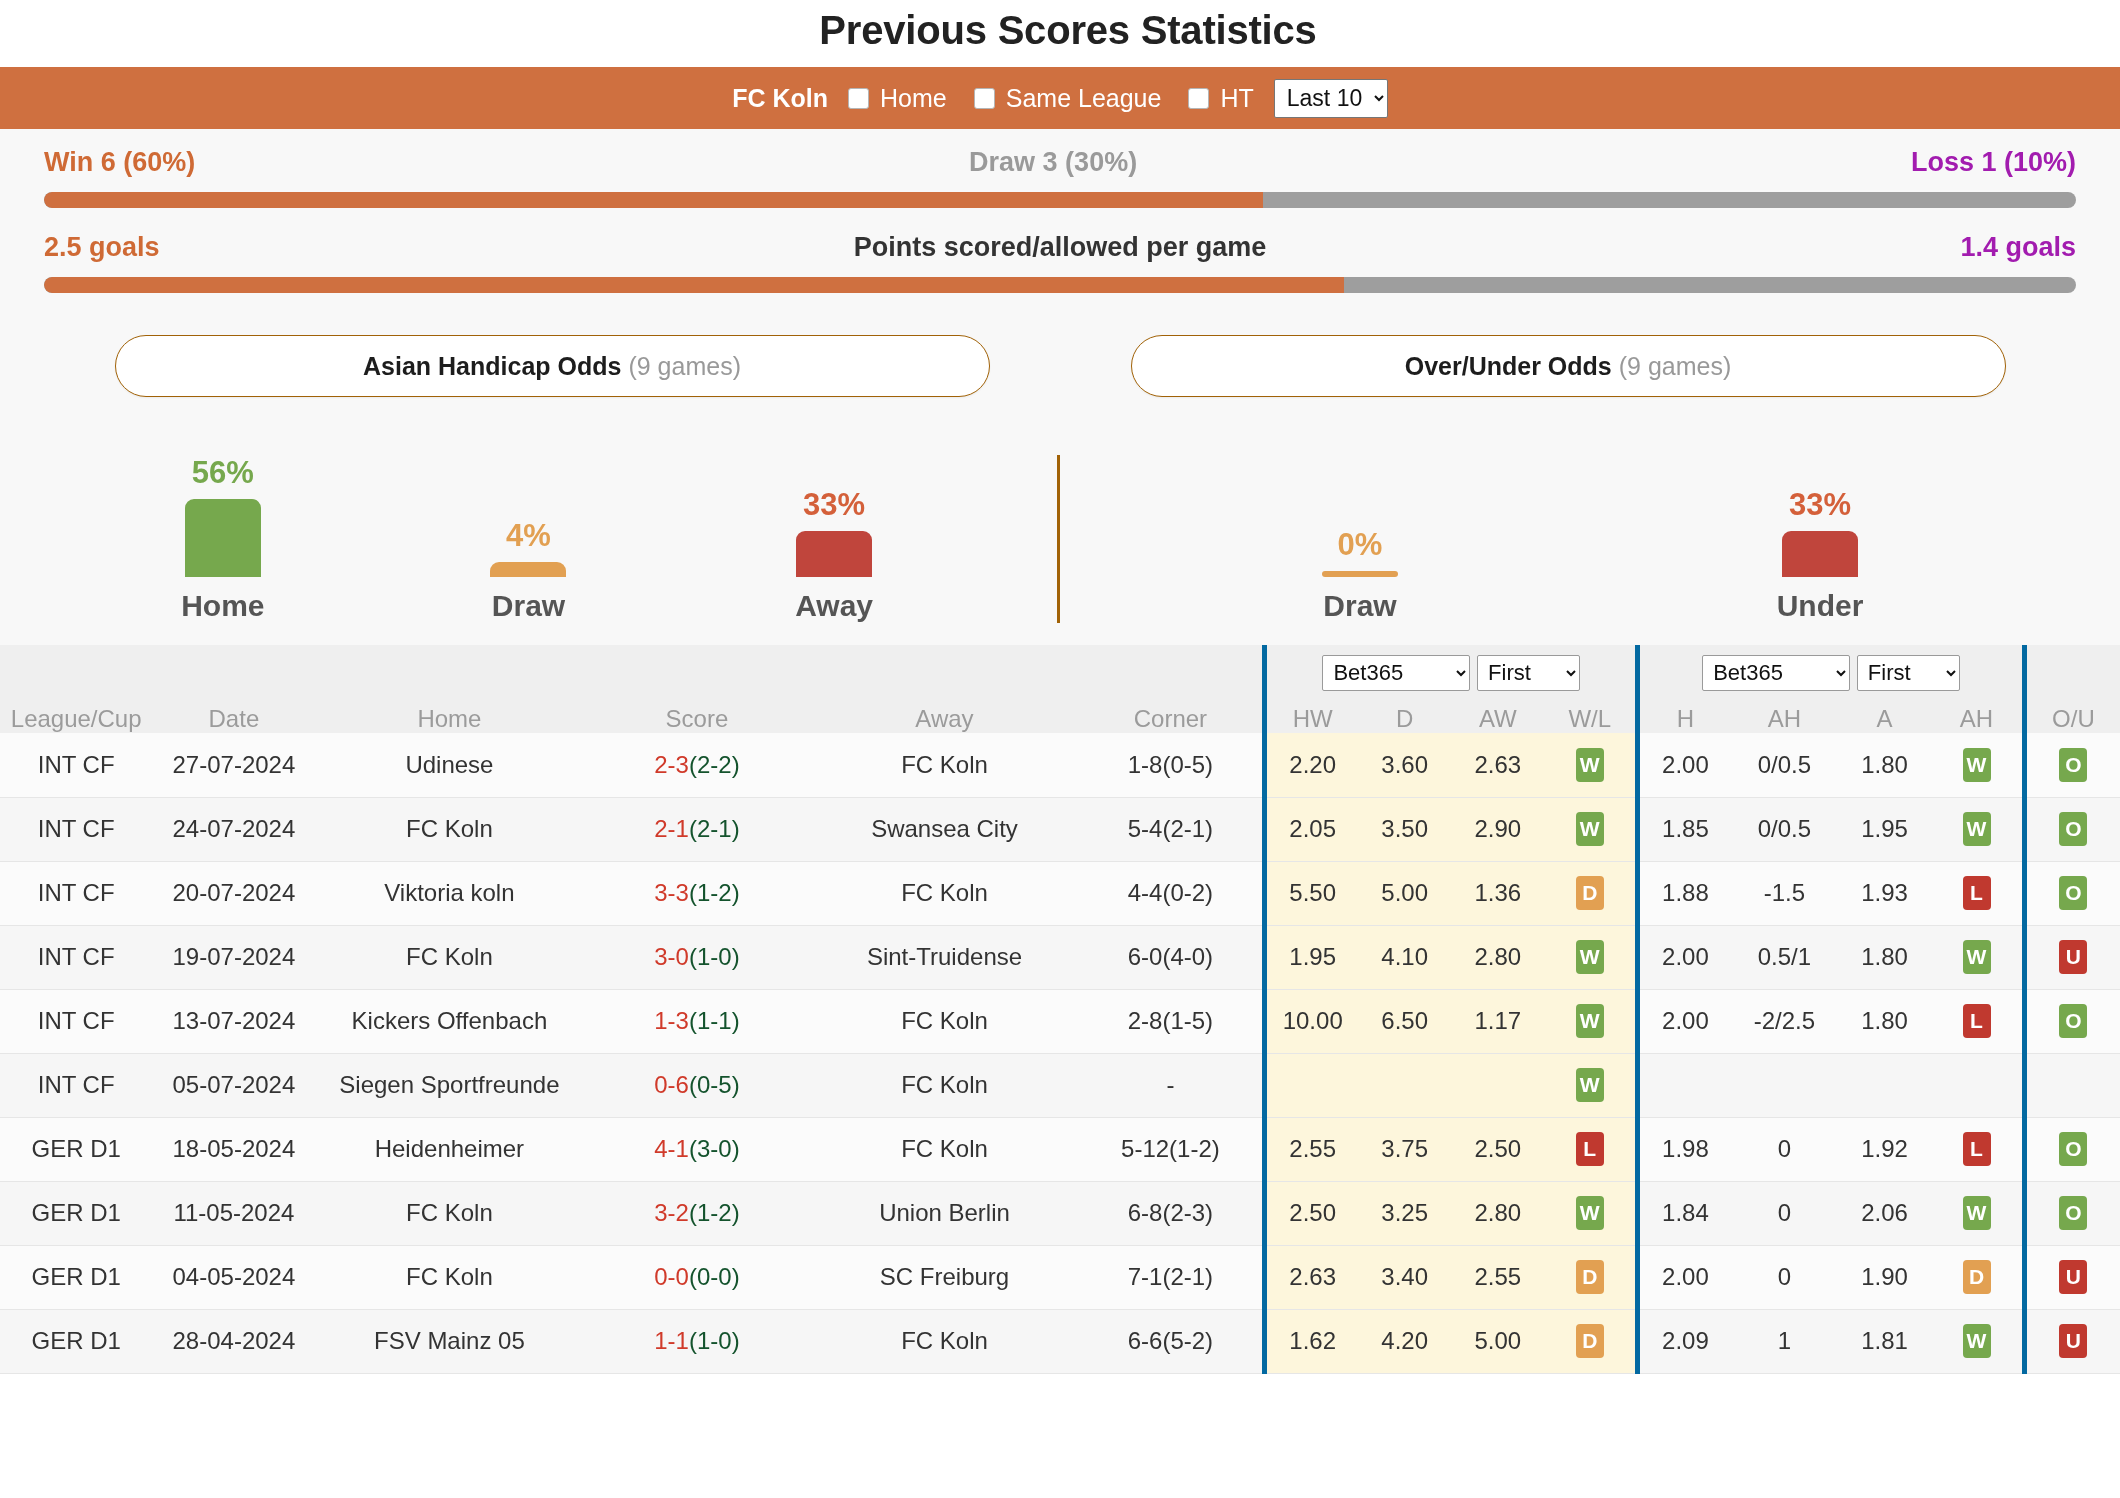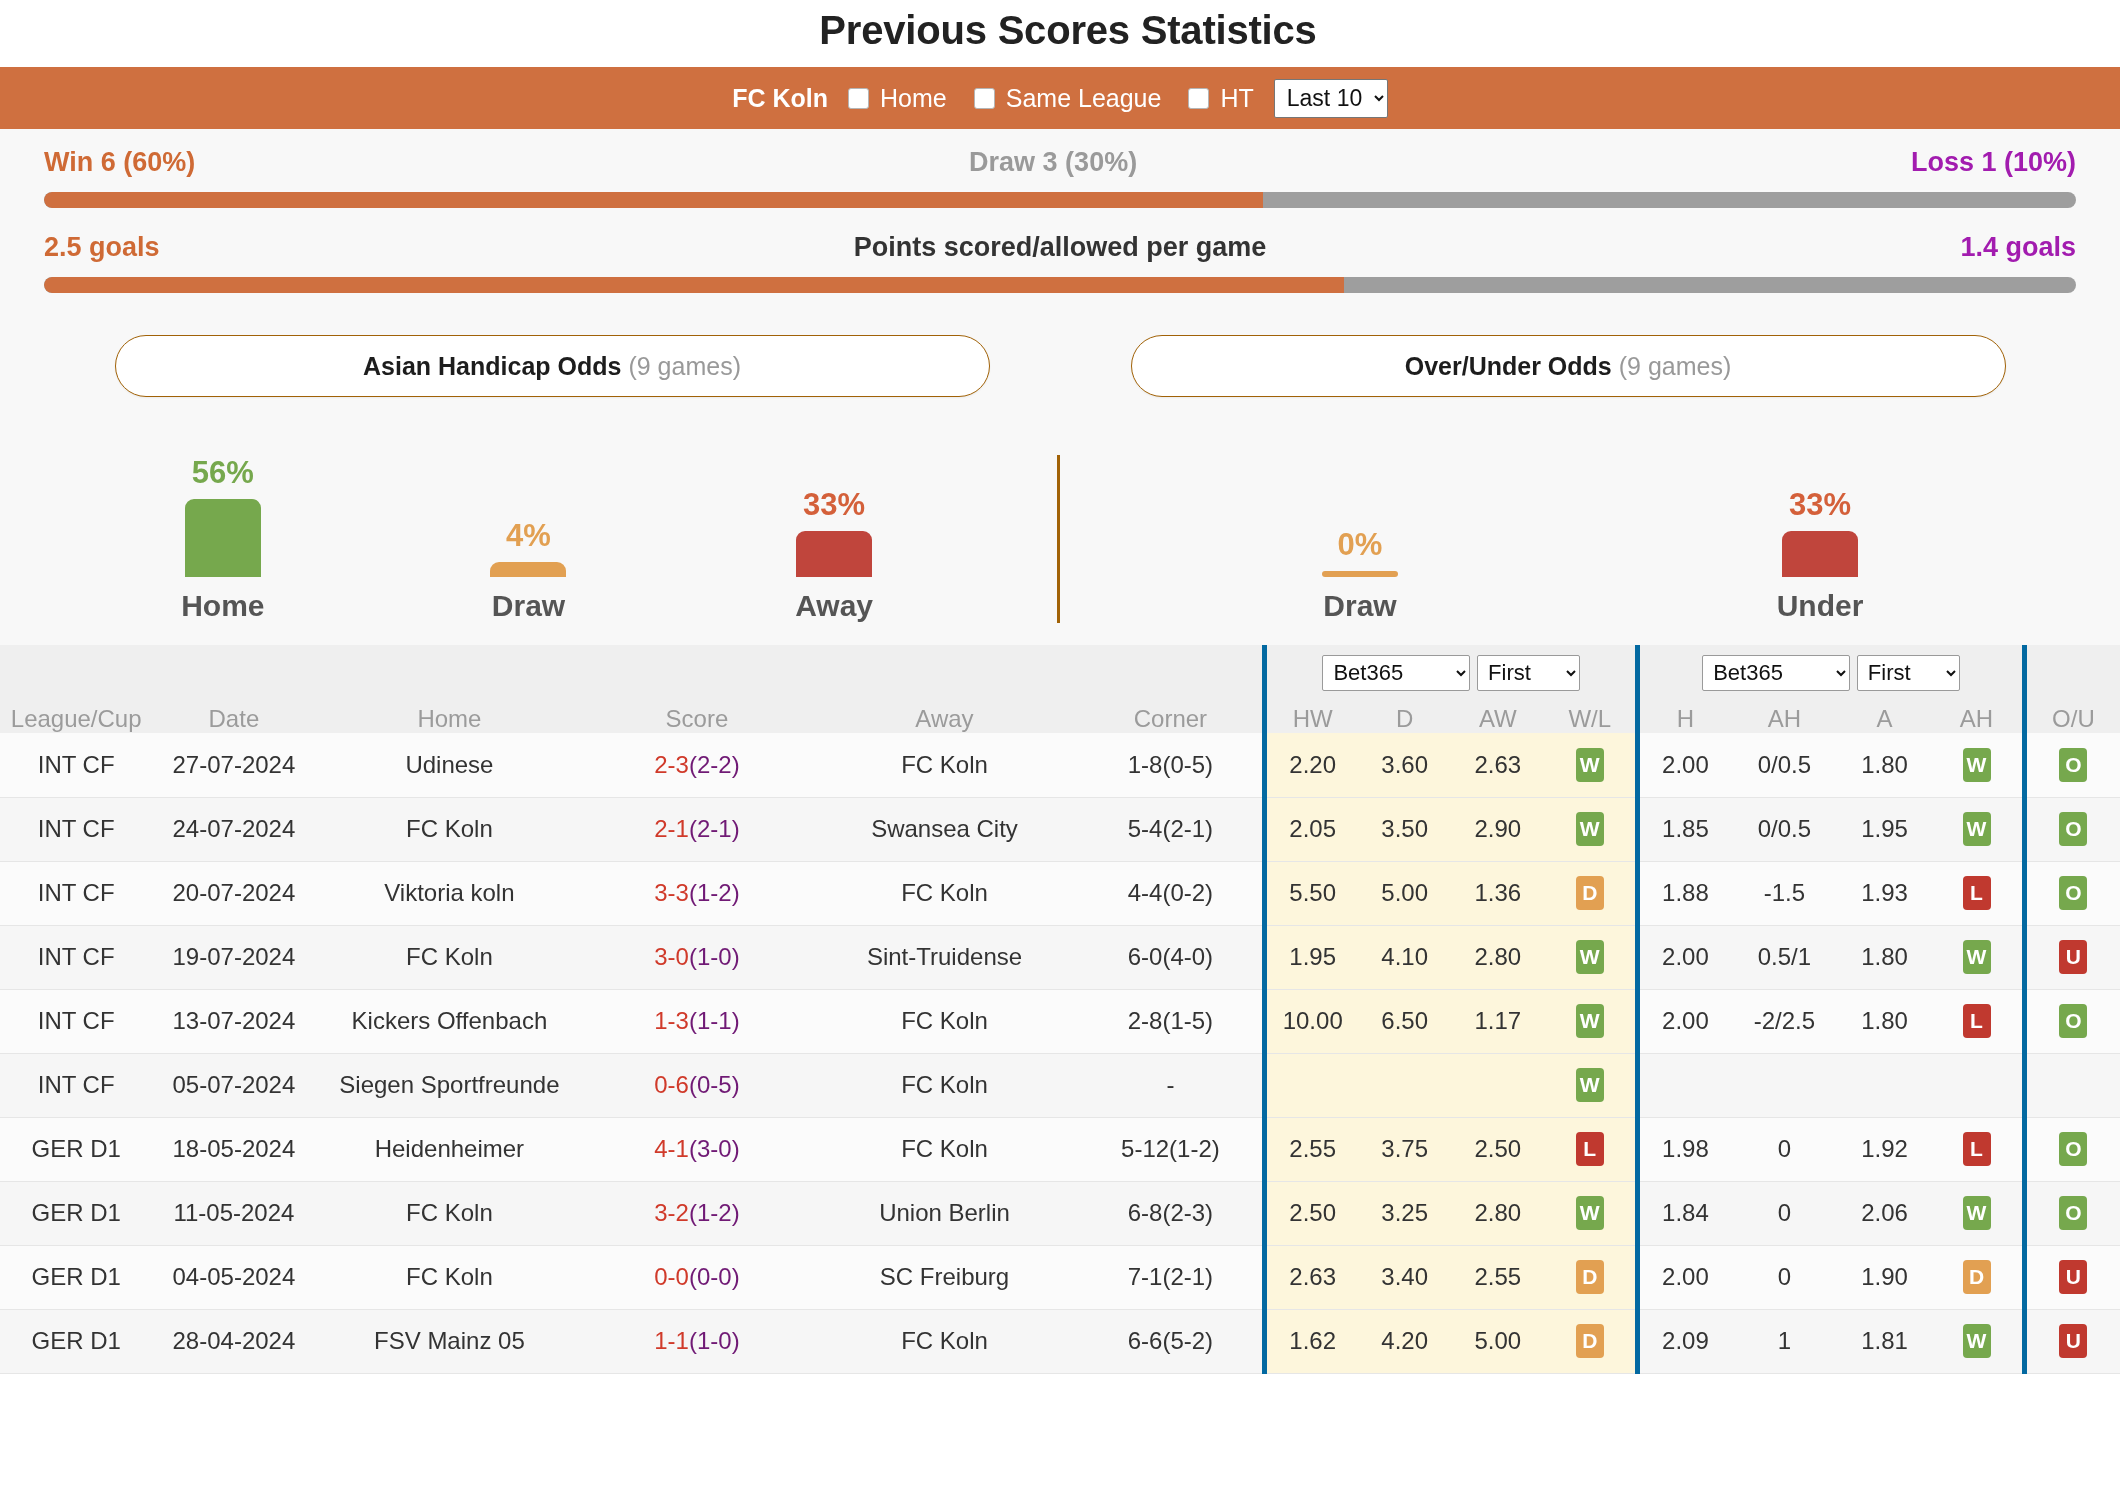--- a/index.html
+++ b/index.html
@@ -209,21 +209,21 @@
     height: 64px;
     text-align: center;
     border-bottom: 1px solid #e6e6e6;
     color: #333;
     background: #fbfbfb;
     font-size: 24px;
   }
   tbody tr.alt td { background: #f6f6f6; }
   td.koln { color: #cf6a35; }
   td.score .main { color: #d03a2a; }
-  td.score .ht { color: #701a75; margin-top: 22px; }
+  td.score .ht { color: #14532d; margin-top: 22px; }
   td.odds-hl { background: #fdf6dc !important; }
   .badge {
     display: inline-block;
     width: 28px; height: 34px;
     line-height: 34px;
     border-radius: 4px;
     color: #fff;
     font-size: 21px;
     font-weight: bold;
     text-align: center;

